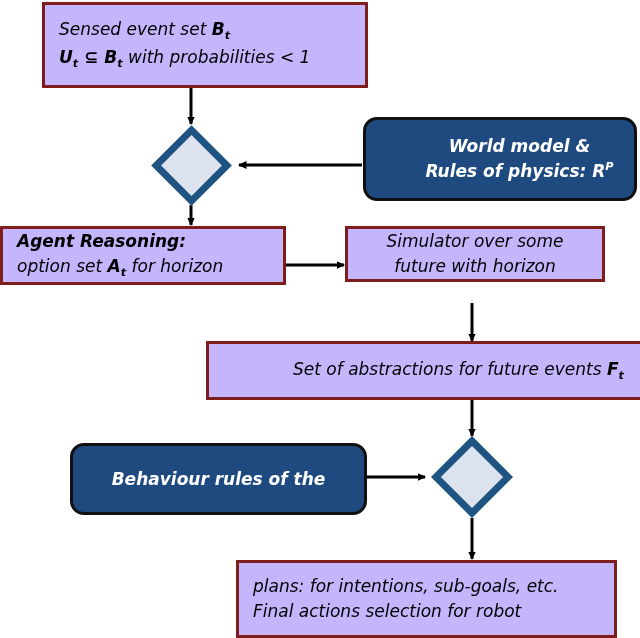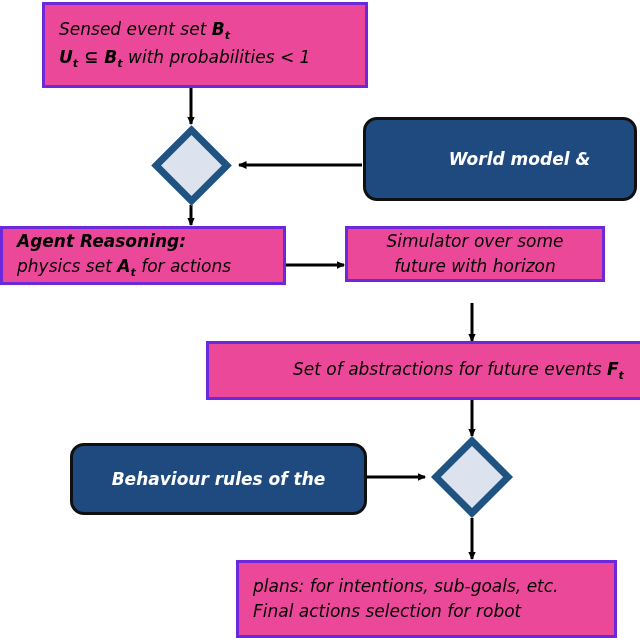--- a/index.html
+++ b/index.html
@@ -21,22 +21,22 @@
     top: 0;
     width: 640px;
     height: 638px;
   }
   .node-box {
     position: absolute;
     box-sizing: border-box;
     display: flex;
     flex-direction: column;
     justify-content: center;
-    background: #ec4899;
-    border: 3px solid #6d28d9;
+    background: #c4b5fd;
+    border: 3px solid #7f1d1d;
   }
   .node-box.navy {
     background: #1f4a80;
     border: 3px solid #101010;
     border-radius: 14px;
   }
   .node-line {
     font-family: "DejaVu Sans", sans-serif;
     font-style: italic;
     font-size: 17px;
@@ -98,26 +98,29 @@
     </div>
     <div class="node-line align-left">
       <span class="bold"><span>U</span><sub>t</sub></span><span class="bold"> ⊆ </span><span class="bold"><span>B</span><sub>t</sub></span><span>  with probabilities &lt; 1</span>
     </div>
   </div>
 
   <div class="diamond" style="left:163px; top:137px; width:57px; height:57px;"></div>
 
   <div class="node-box navy" style="left:363px; top:117px; width:274px; height:84px;padding-left:39px;">
     <div class="node-line align-center">World model &amp;</div>
+    <div class="node-line align-center">
+      <span>Rules of physics: </span><span><span>R</span><sup>P</sup></span>
+    </div>
   </div>
 
   <div class="node-box" style="left:0px; top:226px; width:286px; height:59px;">
     <div class="node-line align-left bold">Agent  Reasoning:</div>
     <div class="node-line align-left">
-      <span>physics set  </span><span class="bold"><span>A</span><sub>t</sub></span><span>  for actions</span>
+      <span>option set  </span><span class="bold"><span>A</span><sub>t</sub></span><span>  for horizon</span>
     </div>
   </div>
 
   <div class="node-box" style="left:345px; top:226px; width:260px; height:56px;">
     <div class="node-line align-center">Simulator over some</div>
     <div class="node-line align-center">future with horizon</div>
   </div>
 
   <div class="node-box" style="left:206px; top:341px; width:505px; height:59px;">
     <div class="node-line align-center">

